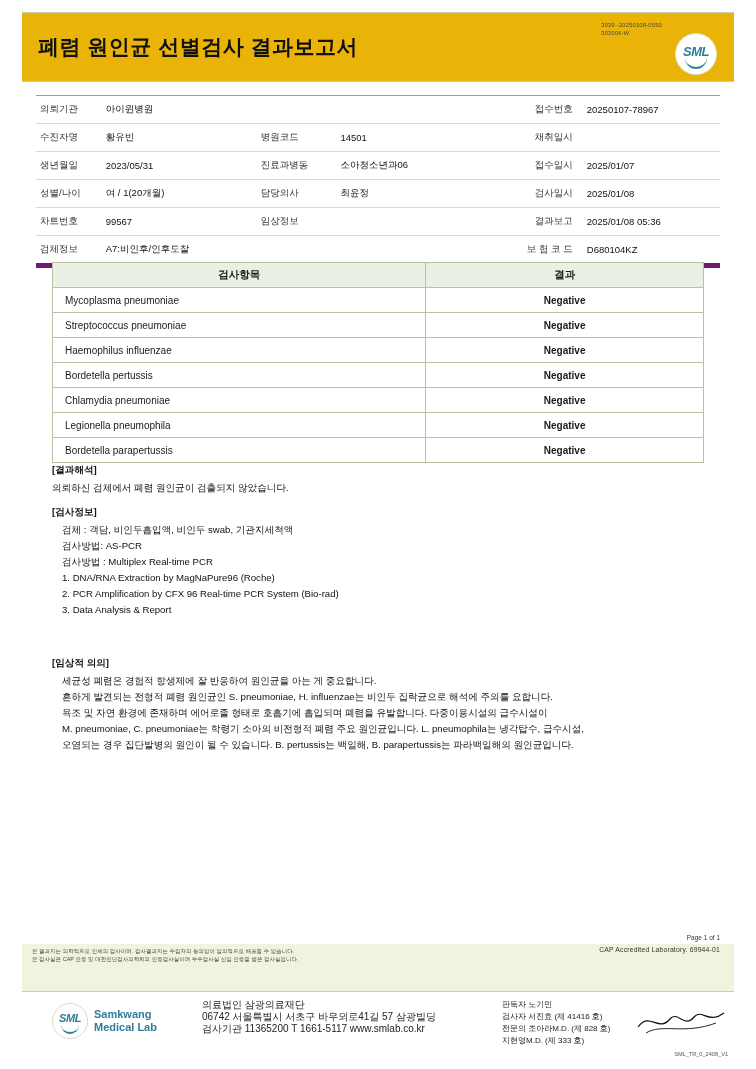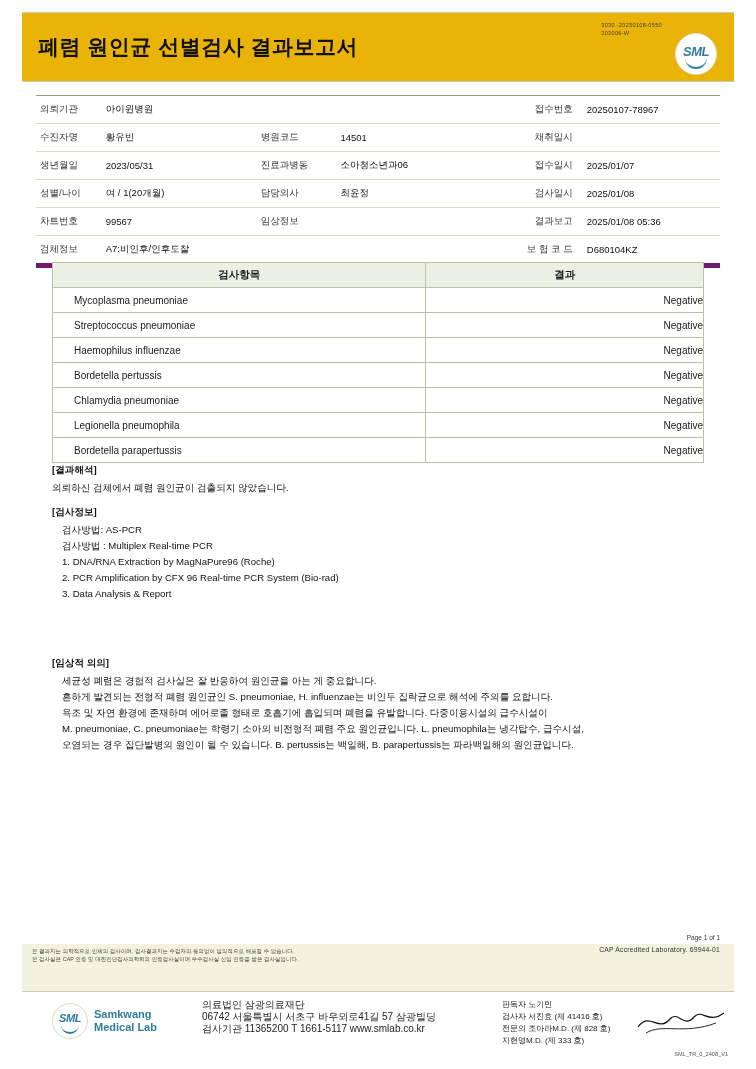--- a/index.html
+++ b/index.html
@@ -134,27 +134,28 @@
     font-size: 10.5px;
     padding: 5px 0;
     color: #1a1a1a;
   }
   .result td {
     border: 1px solid #b9c2a5;
     padding: 4px 0;
     height: 16px;
   }
   .result td.name {
-    padding-left: 21px;
+    padding-left: 12px;
     text-align: left;
     font-size: 10px;
   }
   .result td.res {
-    text-align: right;
+    text-align: center;
     font-size: 10px;
+    font-weight: bold;
   }
   .col-name { width: 374px; }
   .col-res { width: 278px; }
 
   
   .section {
     position: absolute;
     left: 52px;
     width: 660px;
     font-size: 9.6px;
@@ -396,30 +397,31 @@
     </tbody>
   </table>
 
   <div class="section" id="sec-interp">
     <div class="sec-title">[결과해석]</div>
     <div>의뢰하신 검체에서 폐렴 원인균이 검출되지 않았습니다.</div>
   </div>
 
   <div class="section" id="sec-testinfo">
     <div class="sec-title">[검사정보]</div>
+    <div class="indent">검체 : 객담, 비인두흡입액, 비인두 swab, 기관지세척액</div>
     <div class="indent">검사방법: AS-PCR</div>
     <div class="indent">검사방법 : Multiplex Real-time PCR</div>
     <div class="indent">1. DNA/RNA Extraction by MagNaPure96 (Roche)</div>
     <div class="indent">2. PCR Amplification by CFX 96 Real-time PCR System (Bio-rad)</div>
     <div class="indent">3. Data Analysis &amp; Report</div>
   </div>
 
   <div class="section" id="sec-clinical">
     <div class="sec-title">[임상적 의의]</div>
-    <div class="indent">세균성 폐렴은 경험적 검사실은 잘 반응하여 원인균을 아는 게 중요합니다.</div>
+    <div class="indent">세균성 폐렴은 경험적 항생제에 잘 반응하여 원인균을 아는 게 중요합니다.</div>
     <div class="indent">흔하게 발견되는 전형적 폐렴 원인균인 S. pneumoniae, H. influenzae는 비인두 집락균으로 해석에 주의를 요합니다.</div>
     <div class="indent">욕조 및 자연 환경에 존재하며 에어로졸 형태로 호흡기에 흡입되며 폐렴을 유발합니다. 다중이용시설의 급수시설이</div>
     <div class="indent">M. pneumoniae, C. pneumoniae는 학령기 소아의 비전형적 폐렴 주요 원인균입니다. L. pneumophila는 냉각탑수, 급수시설,</div>
     <div class="indent">오염되는 경우 집단발병의 원인이 될 수 있습니다. B. pertussis는 백일해, B. parapertussis는 파라백일해의 원인균입니다.</div>
   </div>
 
   <div class="footer-band">
     <div class="page-num">Page 1 of 1</div>
     <div class="cap-line">CAP Accredited Laboratory. 69944-01</div>
     <div class="micro-line micro-1">본 결과지는 의학적으로 인체의 검사이며, 검사결과지는 수검자의 동의없이 임의적으로 배포할 수 없습니다.</div>

